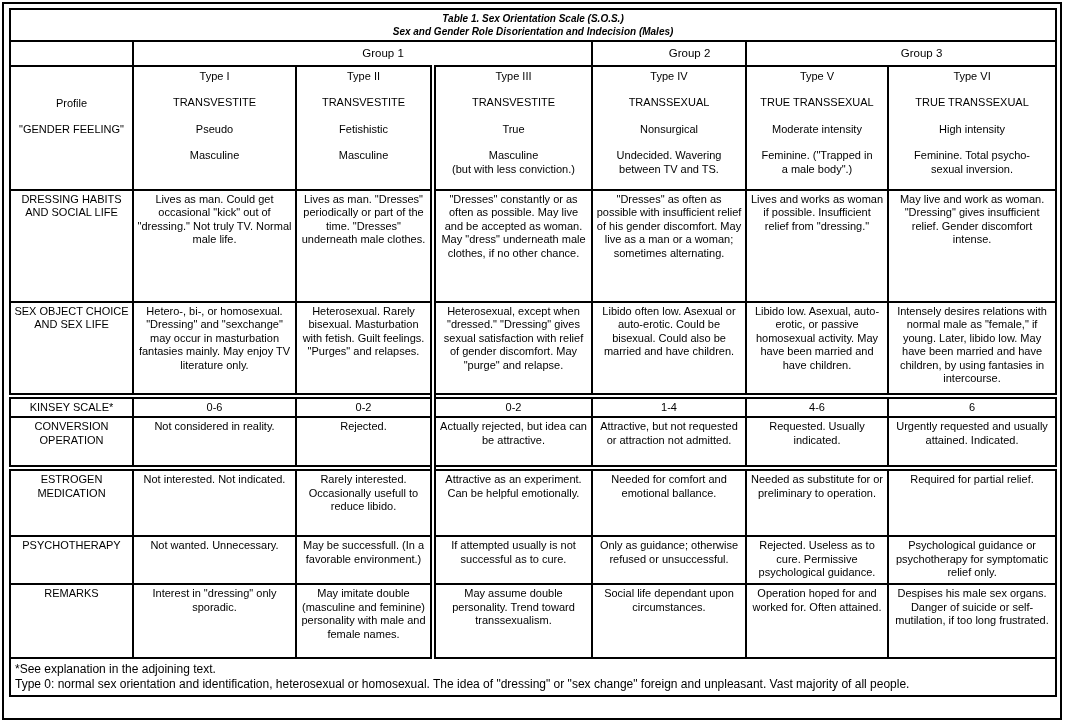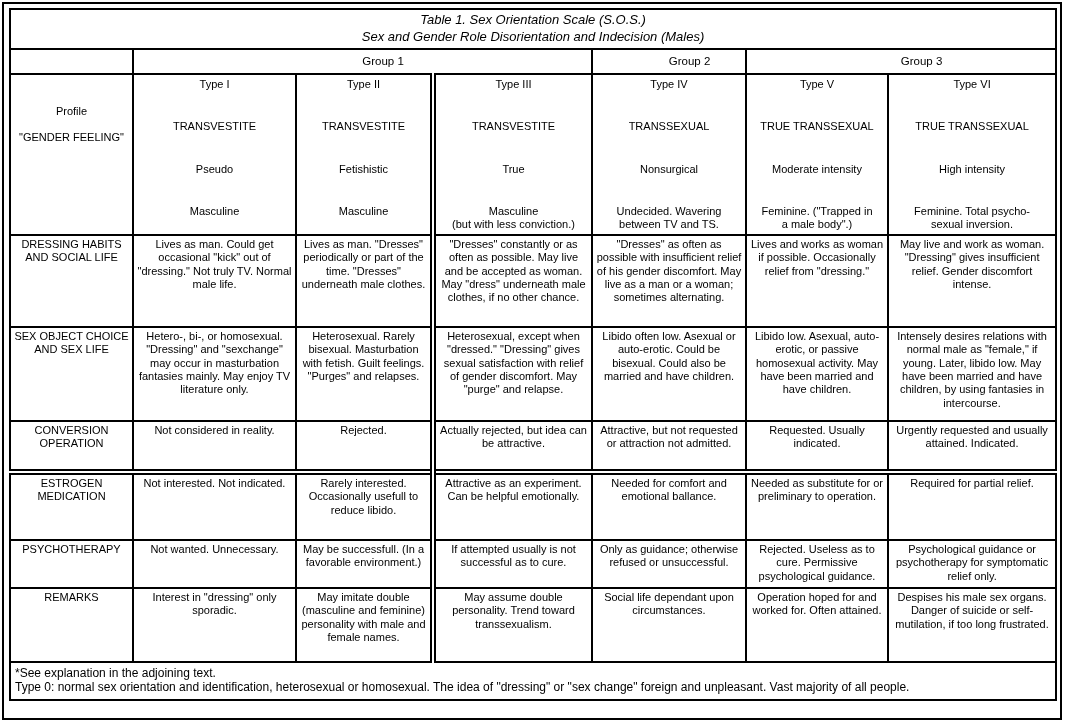--- a/index.html
+++ b/index.html
@@ -3,36 +3,36 @@
 <meta charset="utf-8">
 <style>
   html,body{margin:0;padding:0;background:#fff;}
   body{width:1066px;height:724px;position:relative;font-family:"Liberation Sans",sans-serif;color:#000;overflow:hidden;}
   .page-frame{position:absolute;left:2px;top:2px;width:1060px;height:718px;border:2px solid #000;box-sizing:border-box;}
   table{position:absolute;left:9px;top:8px;width:1044px;border-collapse:collapse;table-layout:fixed;}
   td{border:2px solid #000;padding:2px 3px;text-align:center;vertical-align:top;font-size:11px;line-height:1.22;word-wrap:break-word;}
   .r-title{height:32px;}
   .r-groups{height:25px;}
   .r-profile{height:124px;}
-  .r-dressing{height:92px;}
+  .r-dressing{height:112px;}
   .r-sexobj{height:94px;}
   .r-kinsey{height:21px;}
   .r-conversion{height:51px;}
   .r-estrogen{height:68px;margin-top:28px;}
   .r-psycho{height:48px;}
   .r-remarks{height:74px;}
   .r-footnote{height:38px;}
-  .title-cell{font-weight:normal;font-style:italic;font-size:13px;vertical-align:middle;line-height:1.3;}
+  .title-cell{font-weight:bold;font-style:italic;font-size:10px;vertical-align:middle;line-height:1.3;}
   .group-cell{vertical-align:middle;font-size:11.5px;padding-left:44px;}
   .kinsey-cell{vertical-align:middle;}
   .dbl-left{border-left:6px double #000;}
   .dbl-top{border-top:6px double #000;}
   .pline{white-space:pre-line;}
   .pt{margin-top:1px;}
-  .pc,.ps,.pf{margin-top:29px;}
+  .pc,.ps,.pf{margin-top:13px;}
   .plab1{margin-top:28px;}
   .plab2{margin-top:13px;}
   .footnote-cell{text-align:left;vertical-align:top;padding:3px 4px;font-size:12px;}
 </style>
 </head>
 <body>
 
 <div class="page-frame"></div>
 
 <table>
@@ -107,34 +107,43 @@
 sexual inversion.</div>
     </td>
   </tr>
 
   <tr class="r-dressing">
     <td>DRESSING HABITS AND SOCIAL LIFE</td>
     <td>Lives as man. Could get occasional "kick" out of "dressing." Not truly TV. Normal male life.</td>
     <td>Lives as man. "Dresses" periodically or part of the time. "Dresses" underneath male clothes.</td>
     <td class="dbl-left">"Dresses" constantly or as often as possible. May live and be accepted as woman. May "dress" underneath male clothes, if no other chance.</td>
     <td>"Dresses" as often as possible with insufficient relief of his gender discomfort. May live as a man or a woman; sometimes alternating.</td>
-    <td>Lives and works as woman if possible. Occasionally relief from "dressing."</td>
+    <td>Lives and works as woman if possible. Insufficient relief from "dressing."</td>
     <td>May live and work as woman. "Dressing" gives insufficient relief. Gender discomfort intense.</td>
   </tr>
 
   <tr class="r-sexobj">
     <td>SEX OBJECT CHOICE AND SEX LIFE</td>
     <td>Hetero-, bi-, or homosexual. "Dressing" and "sexchange" may occur in masturbation fantasies mainly. May enjoy TV literature only.</td>
     <td>Heterosexual. Rarely bisexual. Masturbation with fetish. Guilt feelings. "Purges" and relapses.</td>
     <td class="dbl-left">Heterosexual, except when "dressed." "Dressing" gives sexual satisfaction with relief of gender discomfort. May "purge" and relapse.</td>
     <td>Libido often low. Asexual or auto-erotic. Could be bisexual. Could also be married and have children.</td>
     <td>Libido low. Asexual, auto-erotic, or passive homosexual activity. May have been married and have children.</td>
     <td>Intensely desires relations with normal male as "female," if young. Later, libido low. May have been married and have children, by using fantasies in intercourse.</td>
   </tr>
 
+  <tr class="r-kinsey">
+    <td class="dbl-top kinsey-cell">KINSEY SCALE*</td>
+    <td class="dbl-top kinsey-cell">0-6</td>
+    <td class="dbl-top kinsey-cell">0-2</td>
+    <td class="dbl-top kinsey-cell dbl-left">0-2</td>
+    <td class="dbl-top kinsey-cell">1-4</td>
+    <td class="dbl-top kinsey-cell">4-6</td>
+    <td class="dbl-top kinsey-cell">6</td>
+  </tr>
 
   <tr class="r-conversion">
     <td>CONVERSION OPERATION</td>
     <td>Not considered in reality.</td>
     <td>Rejected.</td>
     <td class="dbl-left">Actually rejected, but idea can be attractive.</td>
     <td>Attractive, but not requested or attraction not admitted.</td>
     <td>Requested. Usually indicated.</td>
     <td>Urgently requested and usually attained. Indicated.</td>
   </tr>

